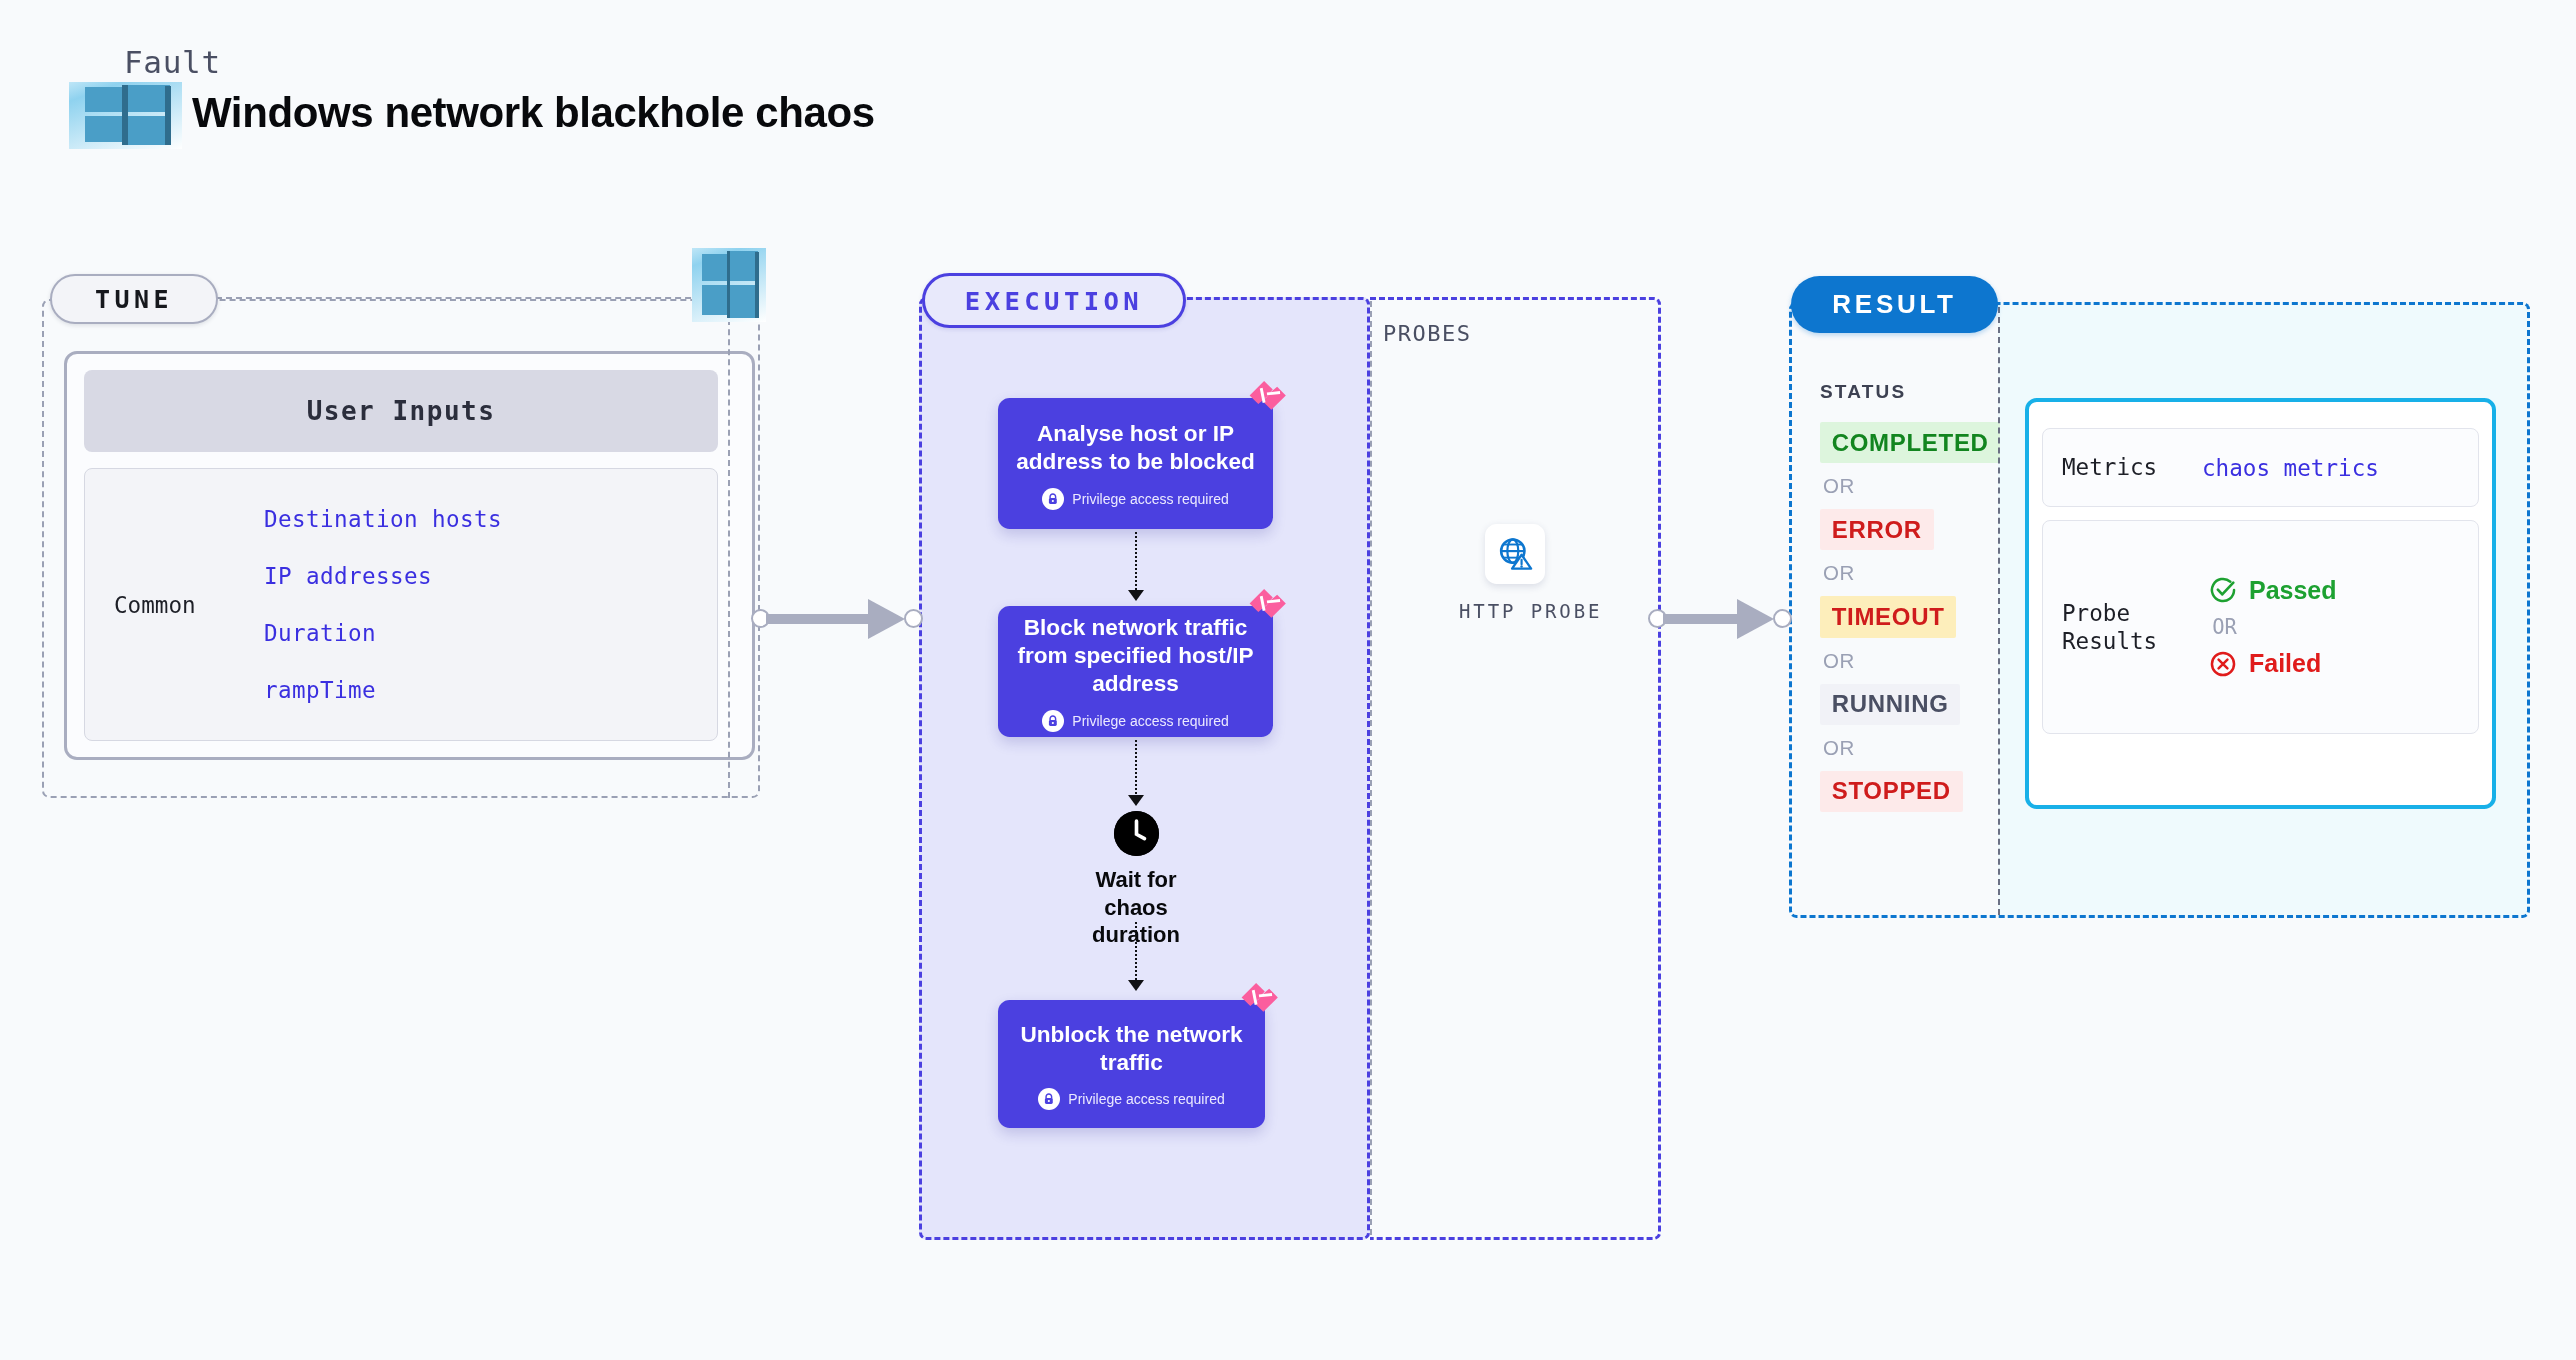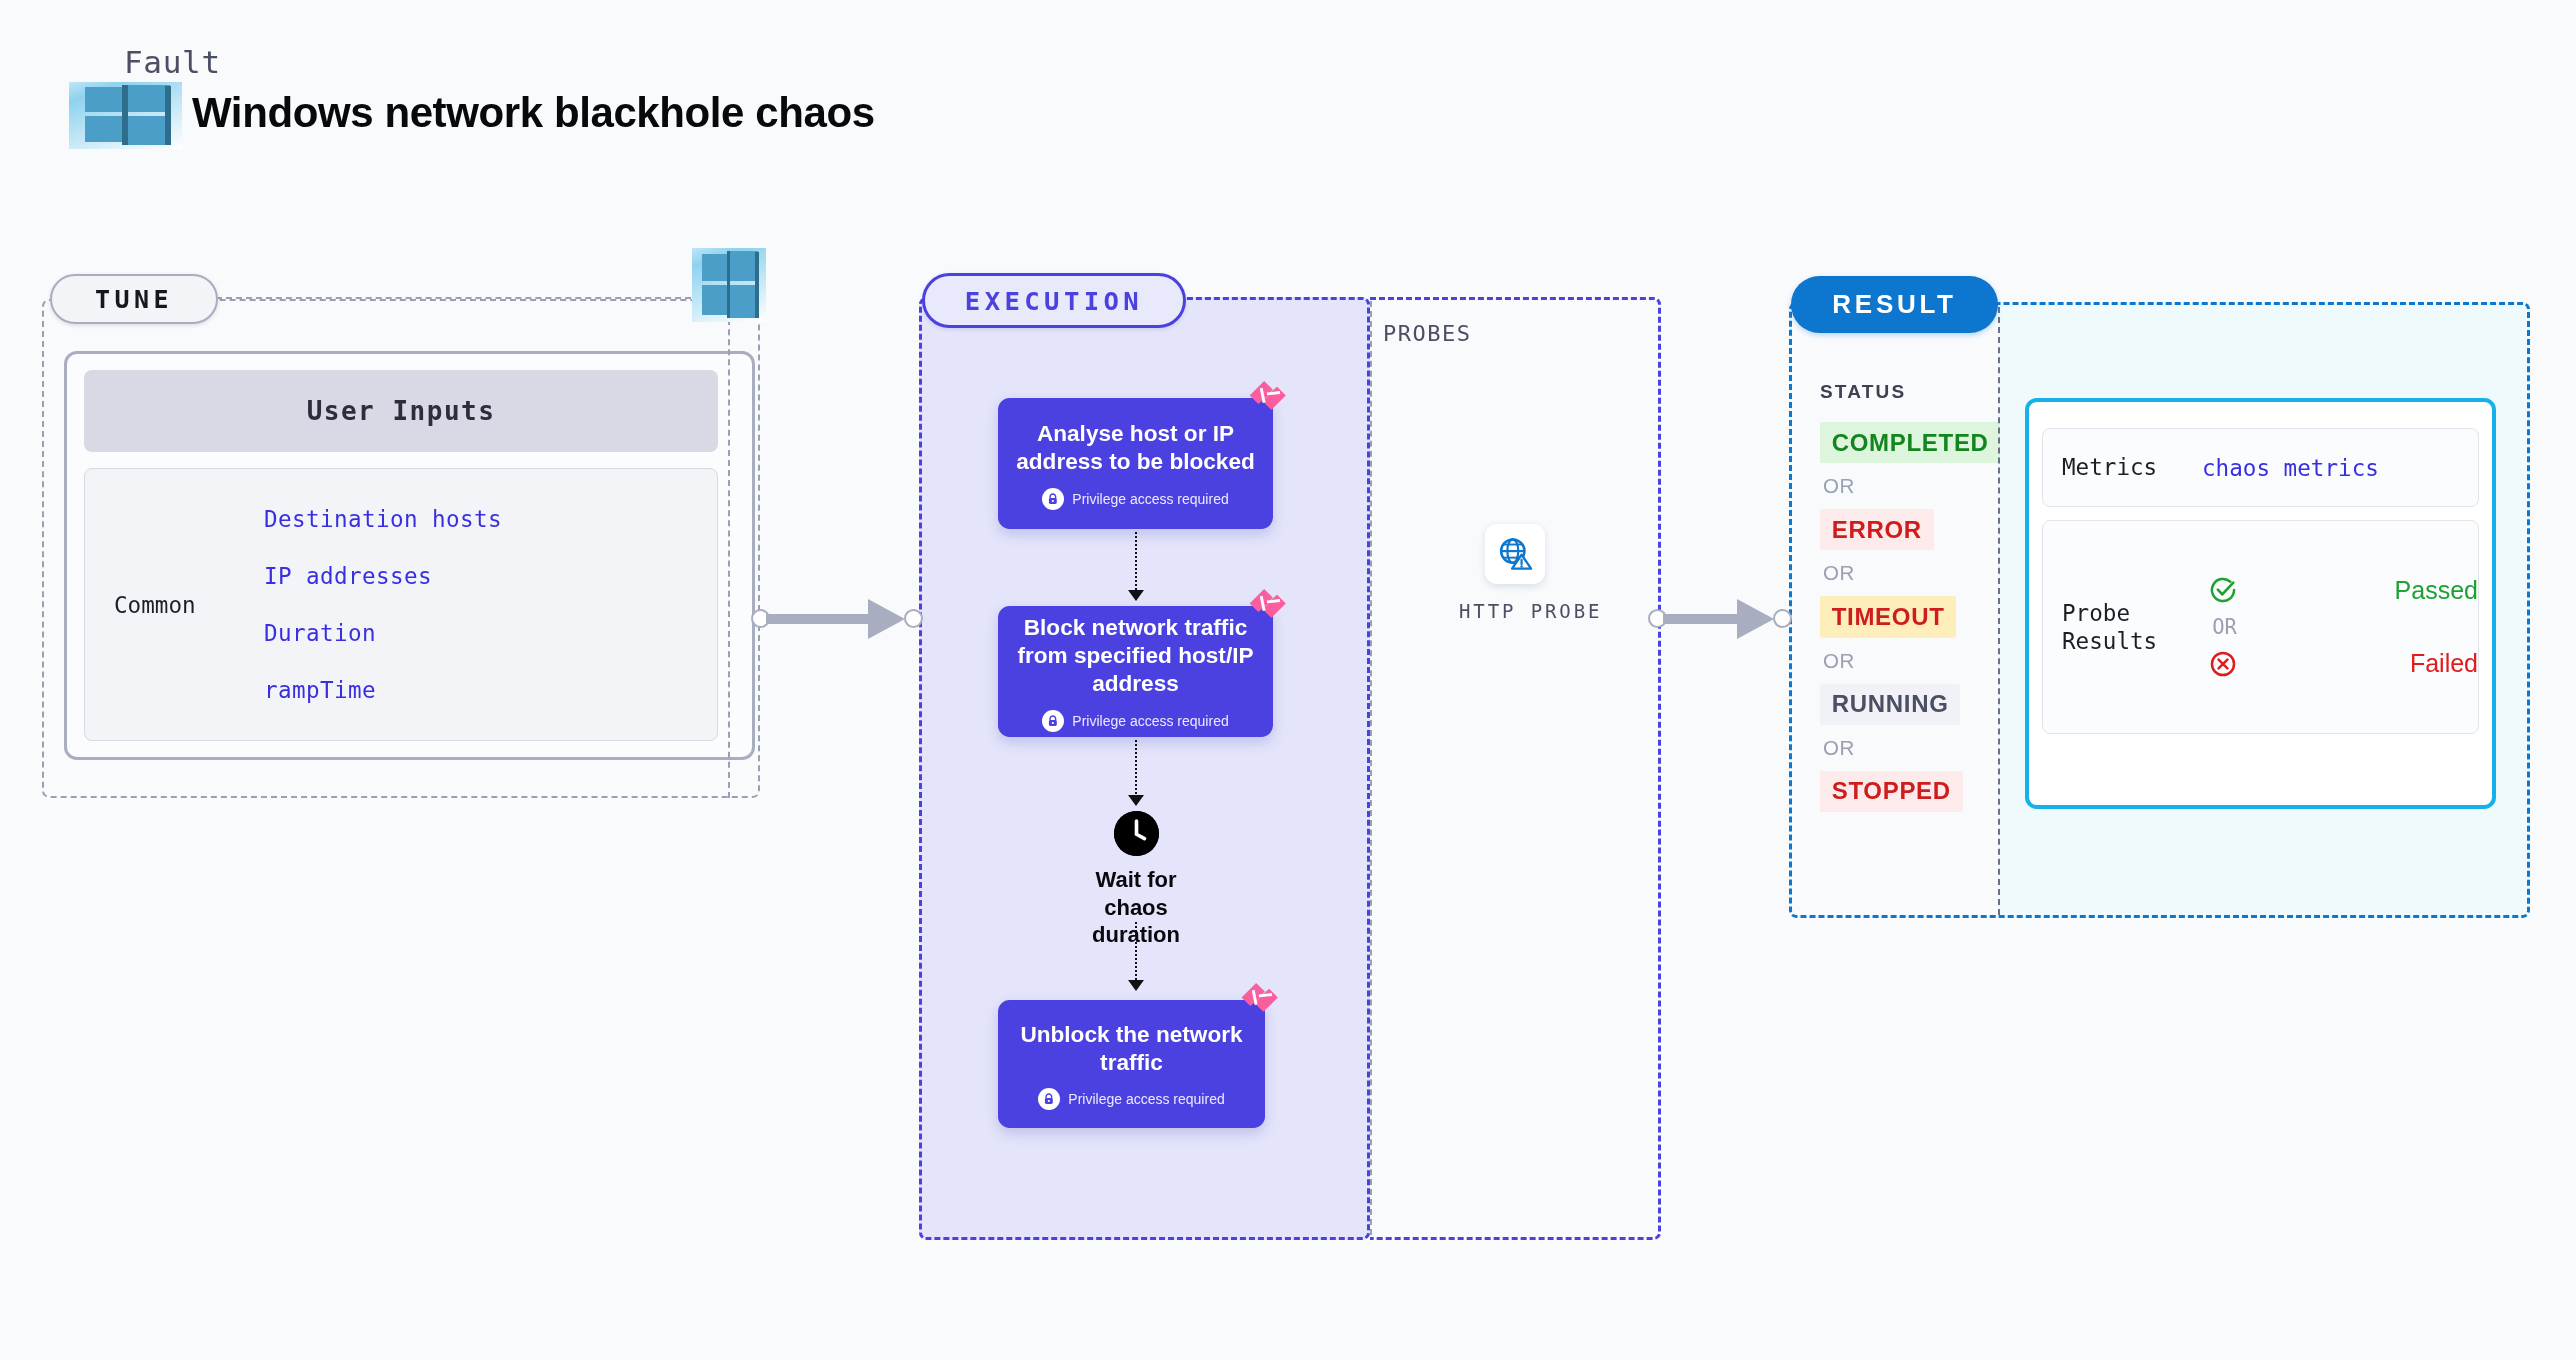--- a/index.html
+++ b/index.html
@@ -543,22 +543,21 @@
   }
   #probe-outcomes {
     flex: 1;
     padding-left: 7.3px;
   }
   .outcome {
     display: flex;
     align-items: center;
     gap: 11.7px;
     font-size: 25px;
-    font-weight: 400;
-    justify-content: space-between;
+    font-weight: 700;
   }
   .outcome.passed { color: #1da131; }
   .outcome.failed { color: #e01b1b; }
   .outcome-or {
     font-family: "DejaVu Sans Mono", monospace;
     font-size: 20.5px;
     color: #9aa0b4;
     margin: 10.2px 0 10.2px 2.9px;
   }
 </style>

